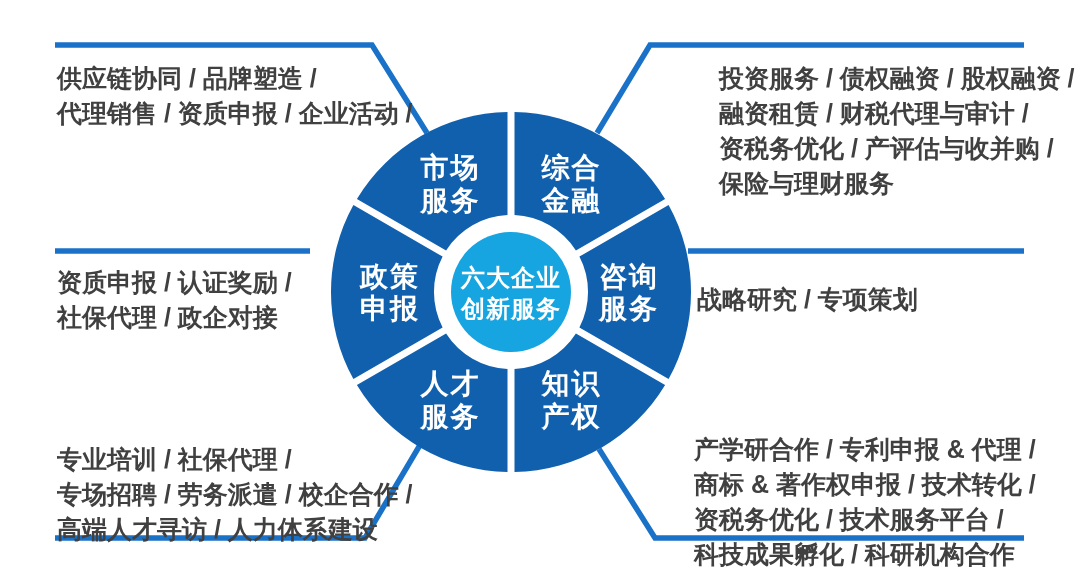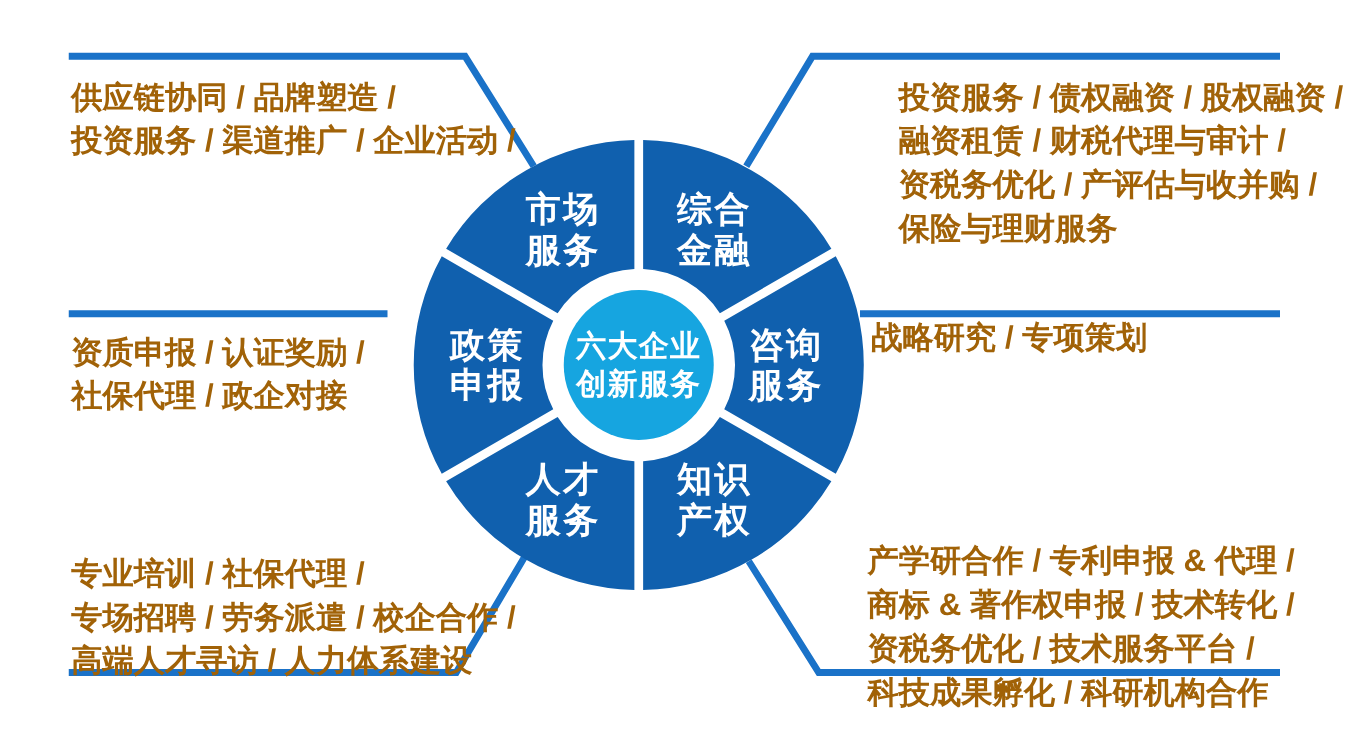--- a/index.html
+++ b/index.html
@@ -15,27 +15,27 @@
     fill:#ffffff;font-weight:bold;font-size:28px;letter-spacing:2px;
     text-anchor:middle;dominant-baseline:central;
     font-family:"Liberation Sans","DejaVu Sans",sans-serif;
   }
   .center-label{
     fill:#ffffff;font-weight:bold;font-size:24px;letter-spacing:1px;
     text-anchor:middle;dominant-baseline:central;
     font-family:"Liberation Sans","DejaVu Sans",sans-serif;
   }
   .txt{
-    position:absolute;color:#a16207;font-weight:bold;font-size:25px;
+    position:absolute;color:#404040;font-weight:bold;font-size:25px;
     line-height:35px;white-space:nowrap;
   }
   .tl{left:57px;top:61px;}
   .tr{left:694px;top:61px;margin-left:25px;}
   .ml{left:57px;top:265px;}
-  .mr{left:697px;top:253px;}
+  .mr{left:697px;top:282px;}
   .bl{left:57px;top:442px;}
   .br{left:694px;top:388px;margin-top:44px;}
 </style>
 </head>
 <body>
 
 <div class="stage">
 
   <svg width="1080" height="583" viewBox="0 0 1080 583">
 
@@ -77,21 +77,21 @@
       <text class="seg-label" x="390" y="308">申报</text>
     </g>
 
     <circle class="center-dot" cx="511" cy="292" r="60"></circle>
     <text class="center-label" x="511" y="277">六大企业</text>
     <text class="center-label" x="511" y="308">创新服务</text>
   </svg>
 
   <div class="txt tl">
     <div>供应链协同 / 品牌塑造 /</div>
-    <div>投资服务 / 渠道推广 / 企业活动 /</div>
+    <div>代理销售 / 资质申报 / 企业活动 /</div>
   </div>
 
   <div class="txt tr">
     <div>投资服务 / 债权融资 / 股权融资 /</div>
     <div>融资租赁 / 财税代理与审计 /</div>
     <div>资税务优化 / 产评估与收并购 /</div>
     <div>保险与理财服务</div>
   </div>
 
   <div class="txt ml">

